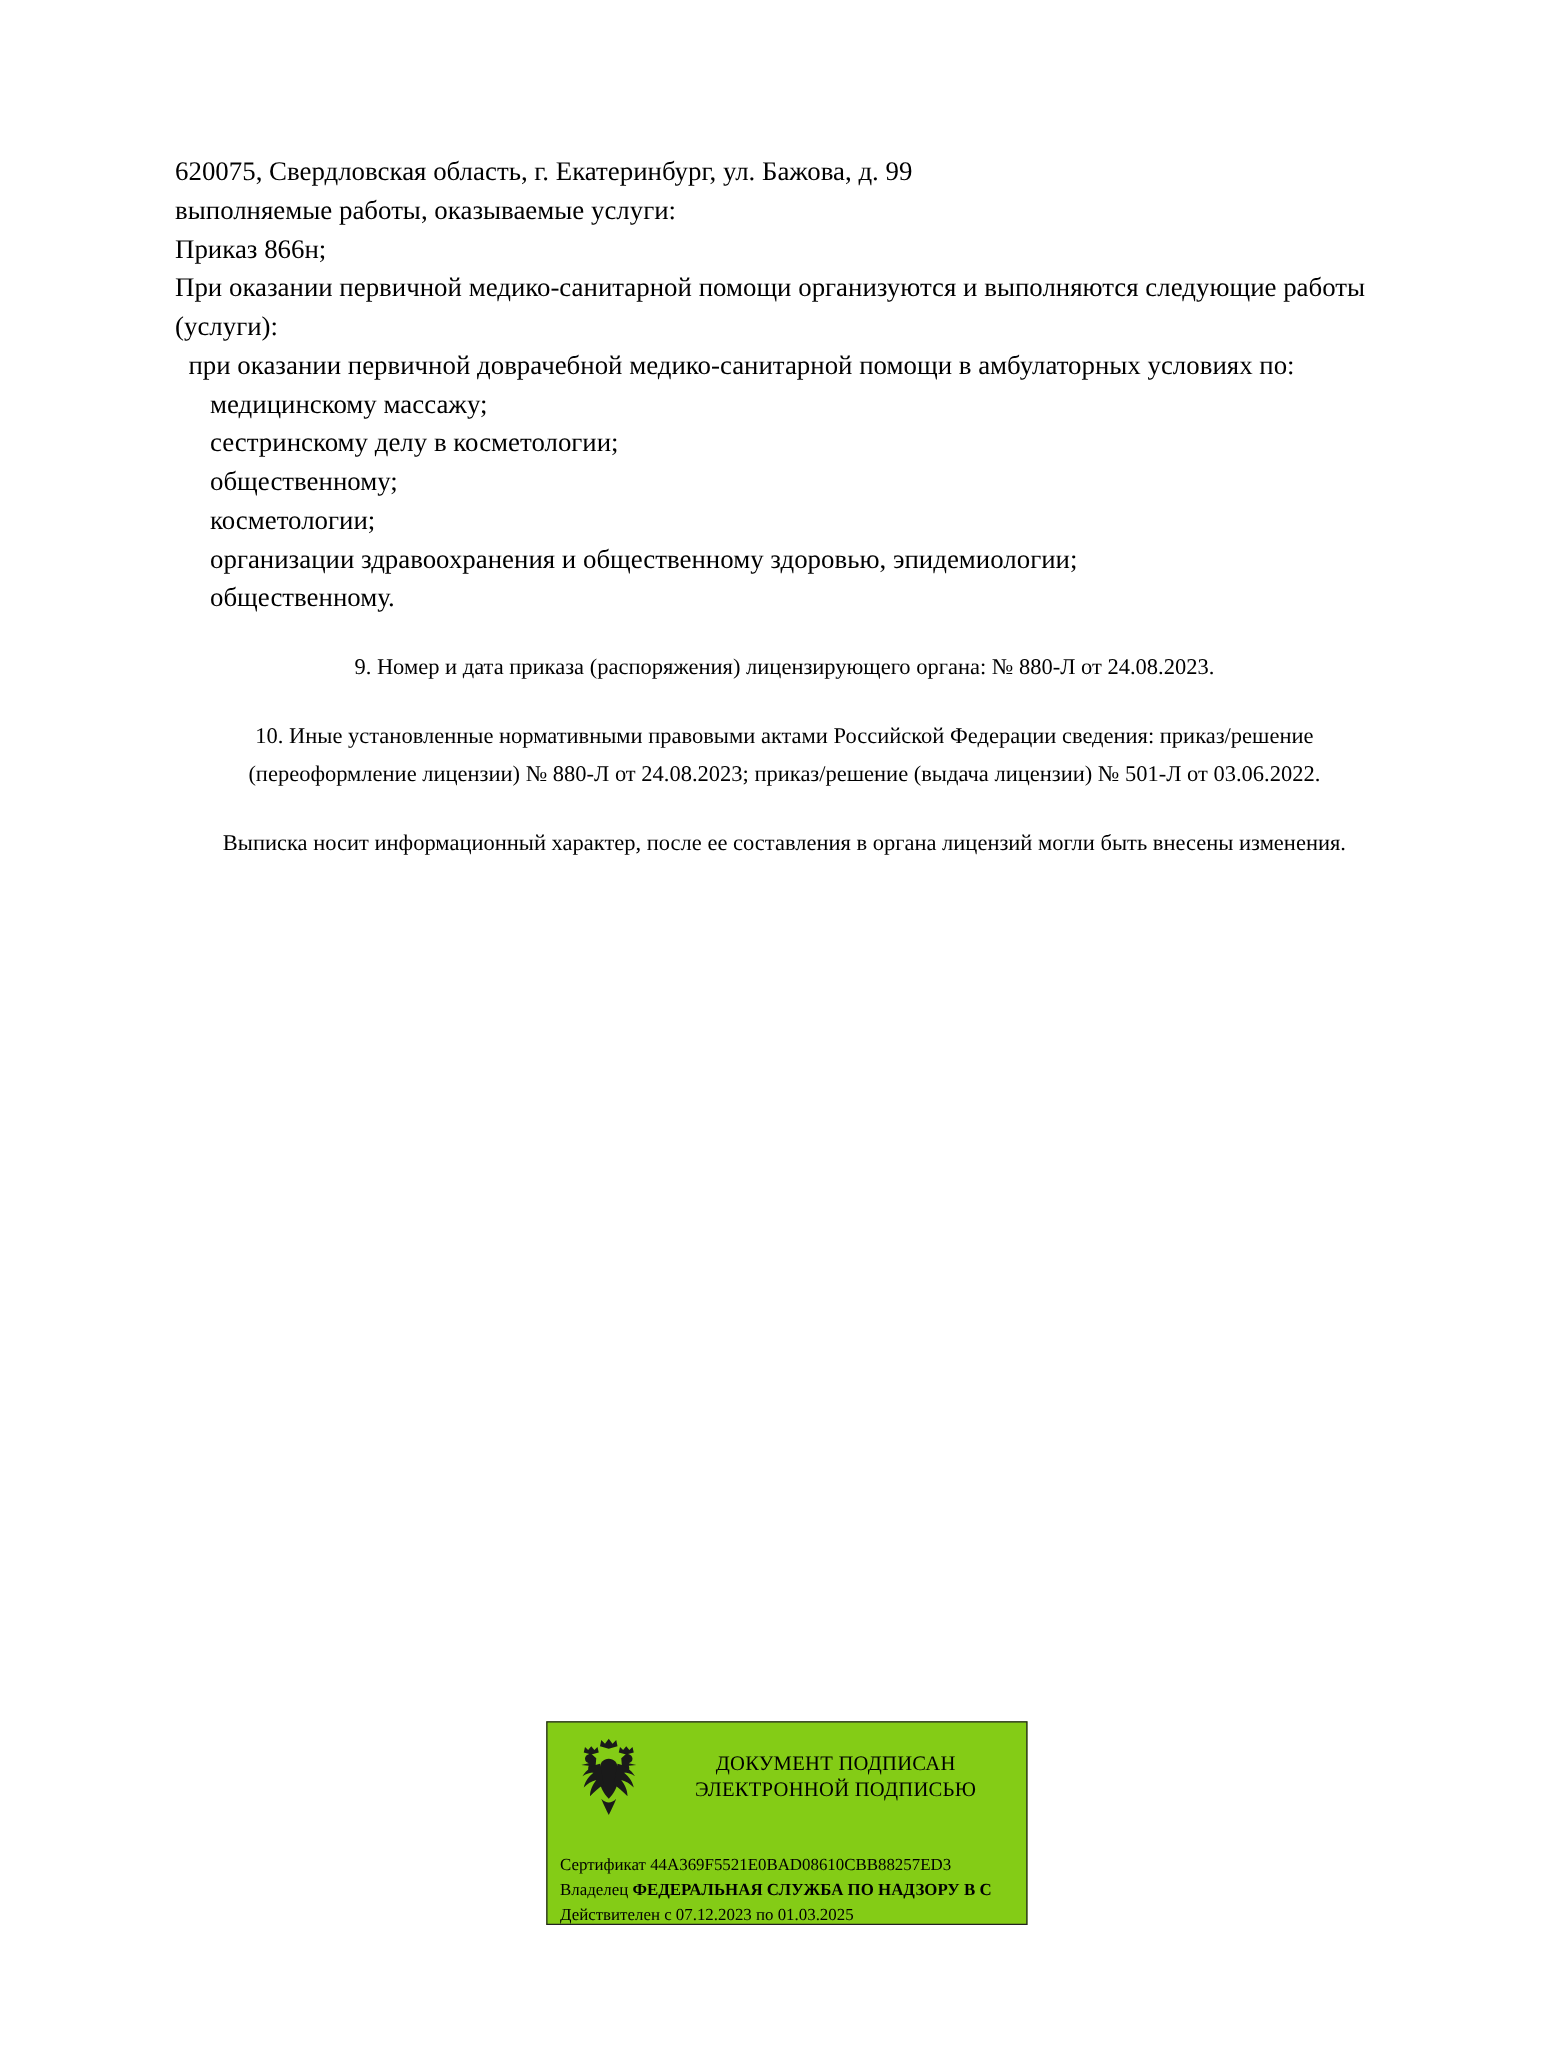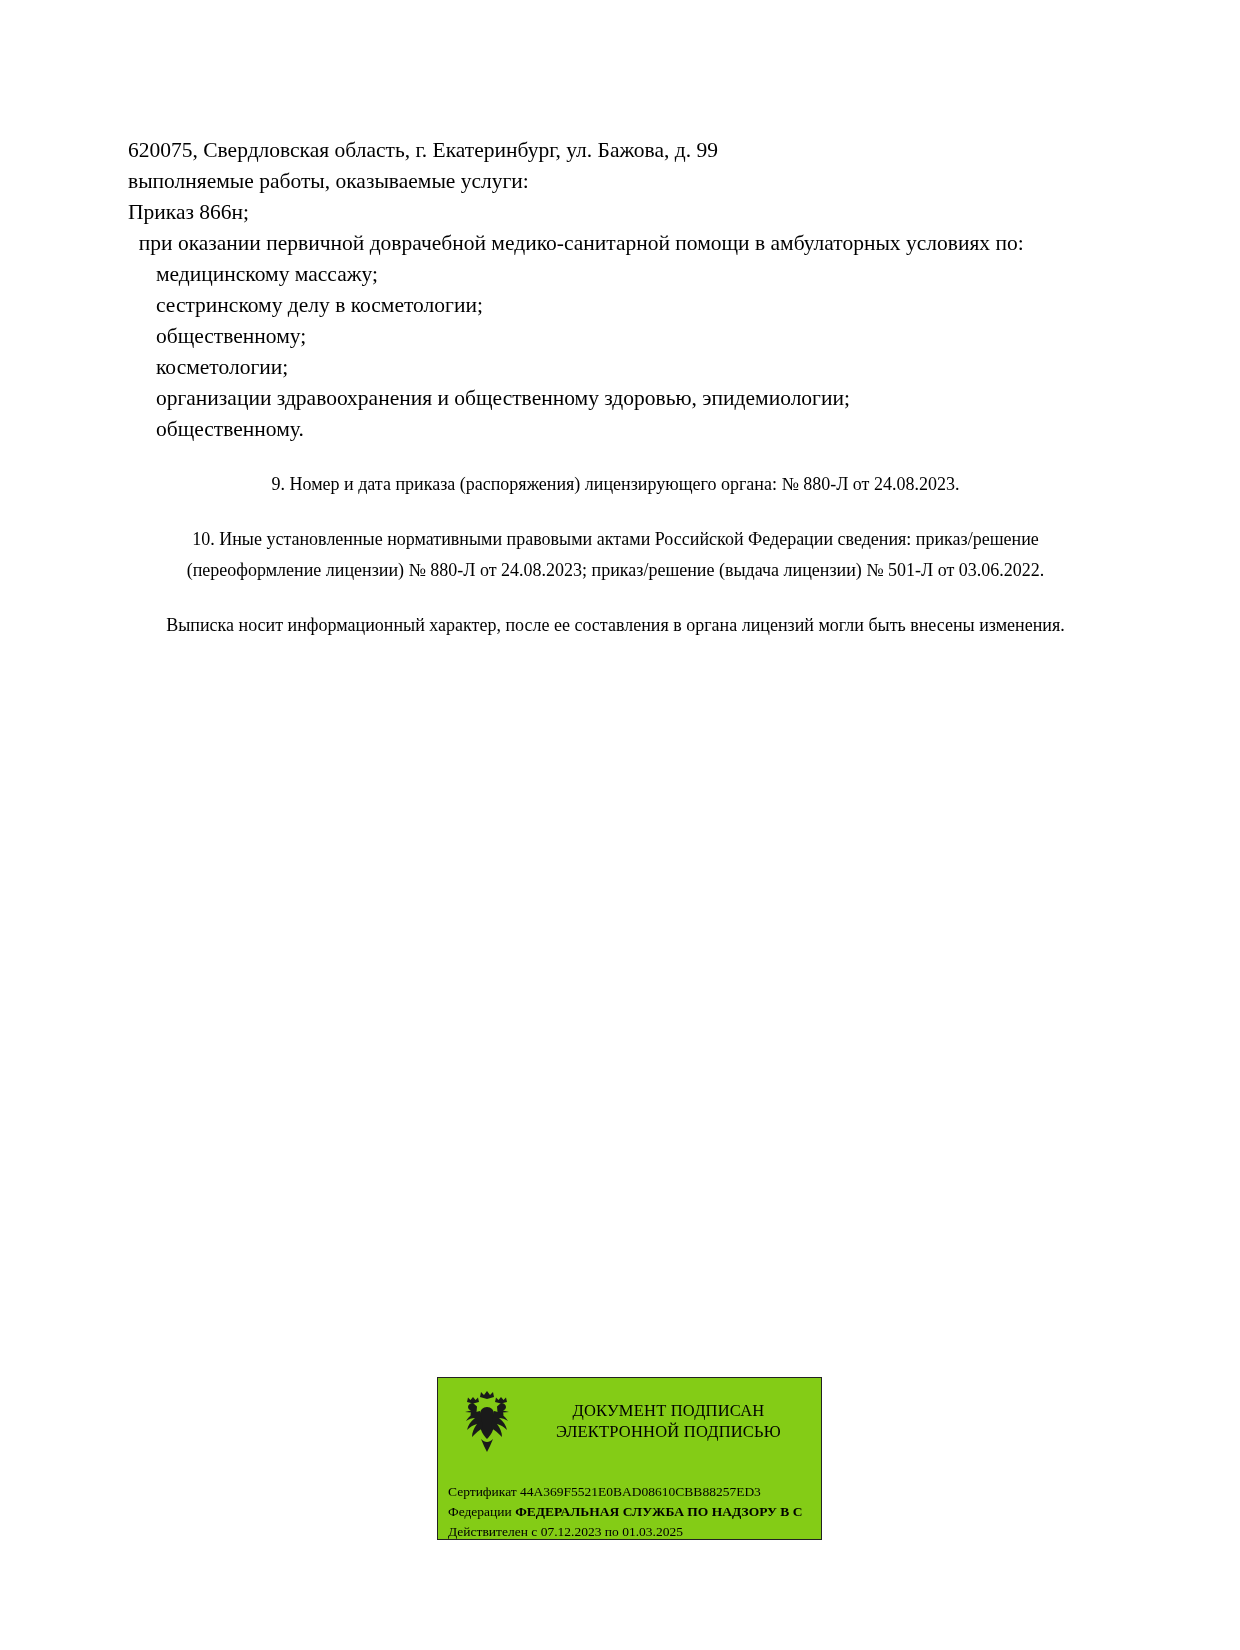--- a/index.html
+++ b/index.html
@@ -19,24 +19,23 @@
   .page {
     position: absolute;
     top: 0;
     left: 0;
     width: 1240px;
     height: 1650px;
   }
 
   .doc-body {
     position: absolute;
-    left: 128px;
+    left: 140px;
     top: 122px;
     width: 975px;
-    margin-top: 13px;
   }
 
   .line {
     font-size: 21.5px;
     line-height: 31px;
     white-space: pre-wrap;
   }
   .indent-2 { padding-left: 28px; }
   .gap-med { height: 24px; }
 
@@ -98,20 +97,21 @@
 </head>
 <body>
 
 <div class="page">
 
   <div class="doc-body">
 
     <div class="line">620075, Свердловская область, г. Екатеринбург, ул. Бажова, д. 99</div>
     <div class="line">выполняемые работы, оказываемые услуги:</div>
     <div class="line">Приказ 866н;</div>
+    <div class="line">При оказании первичной медико-санитарной помощи организуются и выполняются следующие работы (услуги):</div>
     <div class="line">  при оказании первичной доврачебной медико-санитарной помощи в амбулаторных условиях по:</div>
     <div class="line indent-2">медицинскому массажу;</div>
     <div class="line indent-2">сестринскому делу в косметологии;</div>
     <div class="line indent-2">общественному;</div>
     <div class="line indent-2">косметологии;</div>
     <div class="line indent-2">организации здравоохранения и общественному здоровью, эпидемиологии;</div>
     <div class="line indent-2">общественному.</div>
 
     <div class="gap-med"></div>
 
@@ -157,20 +157,20 @@
         <div>ДОКУМЕНТ ПОДПИСАН</div>
         <div>ЭЛЕКТРОННОЙ ПОДПИСЬЮ</div>
       </div>
     </div>
     <div class="stamp-lines">
       <div class="stamp-line">
         <span>Сертификат</span>
         <span>44A369F5521E0BAD08610CBB88257ED3</span>
       </div>
       <div class="stamp-line">
-        <span>Федерации</span>
+        <span>Владелец</span>
         <b>ФЕДЕРАЛЬНАЯ СЛУЖБА ПО НАДЗОРУ В С</b>
       </div>
       <div class="stamp-line">Действителен с 07.12.2023 по 01.03.2025</div>
     </div>
   </div>
 
 </div>
 
 </body></html>

